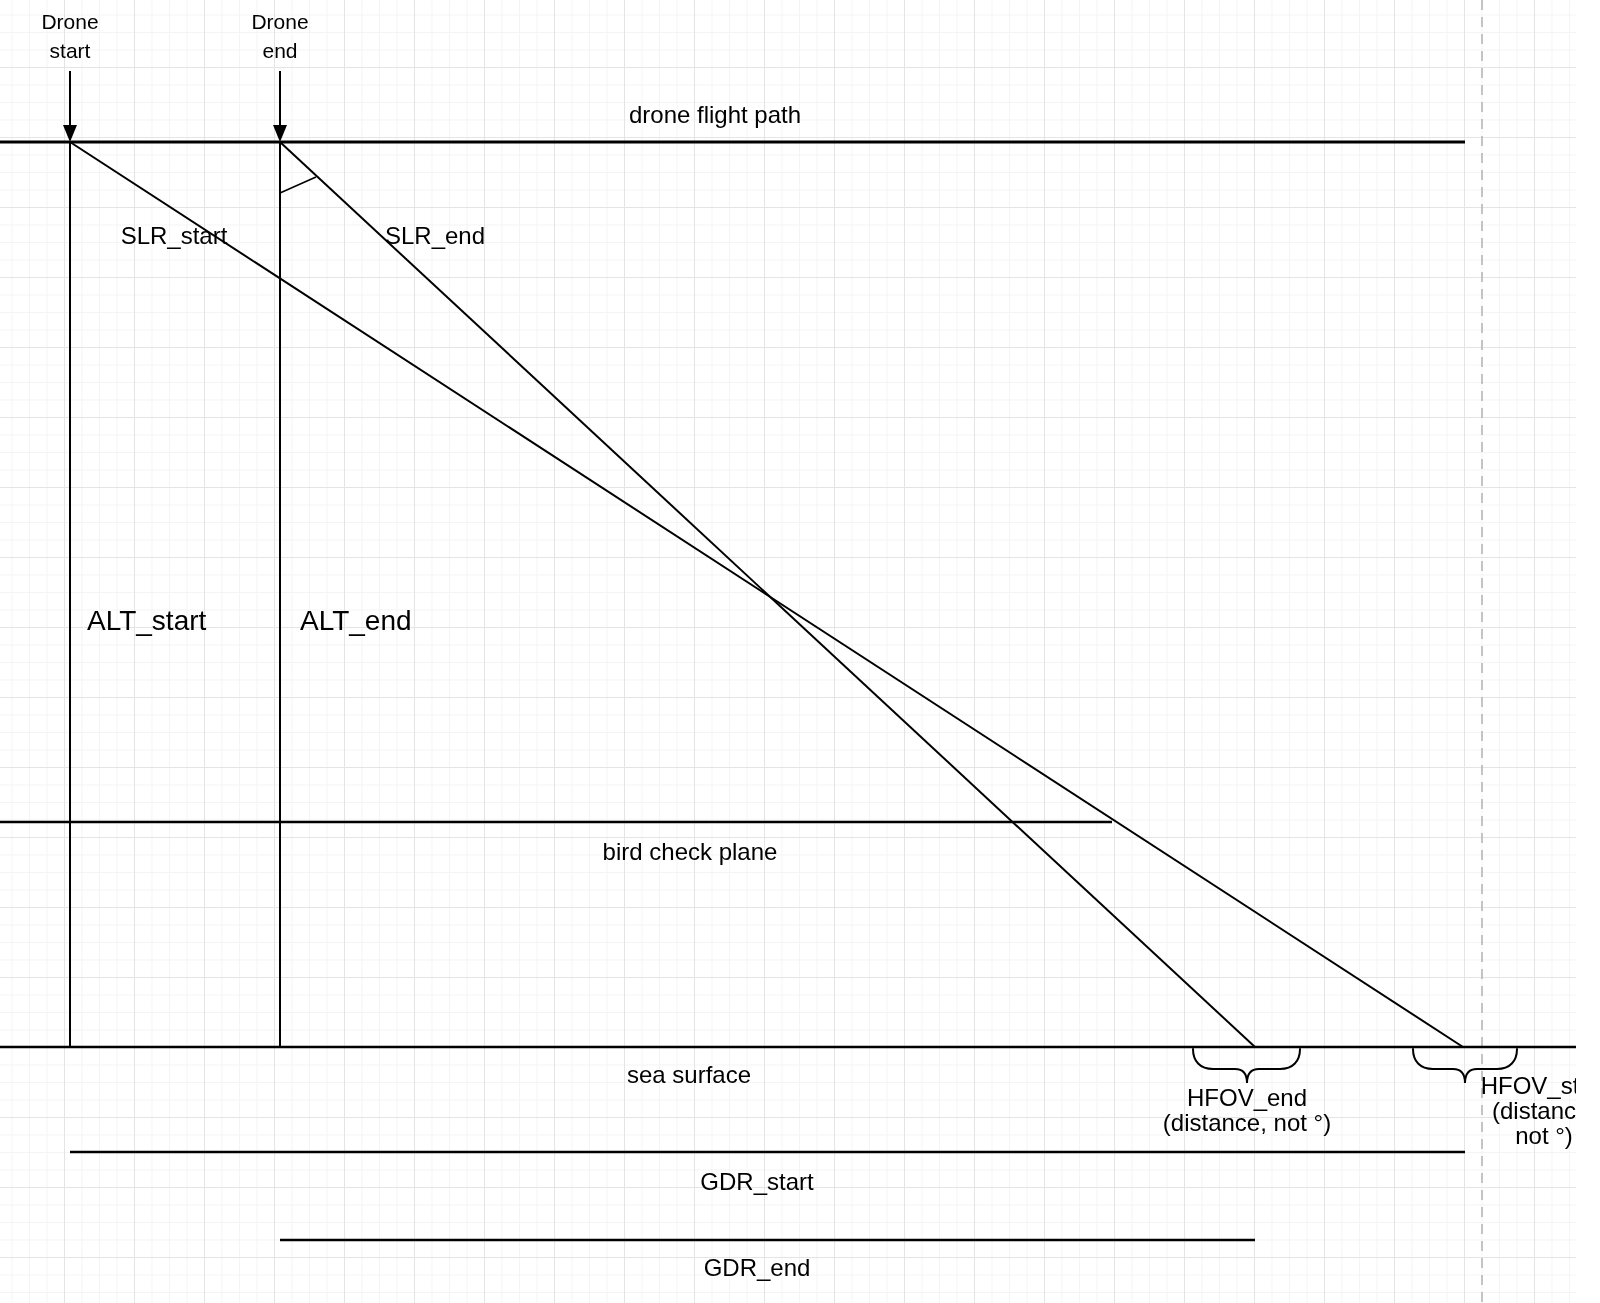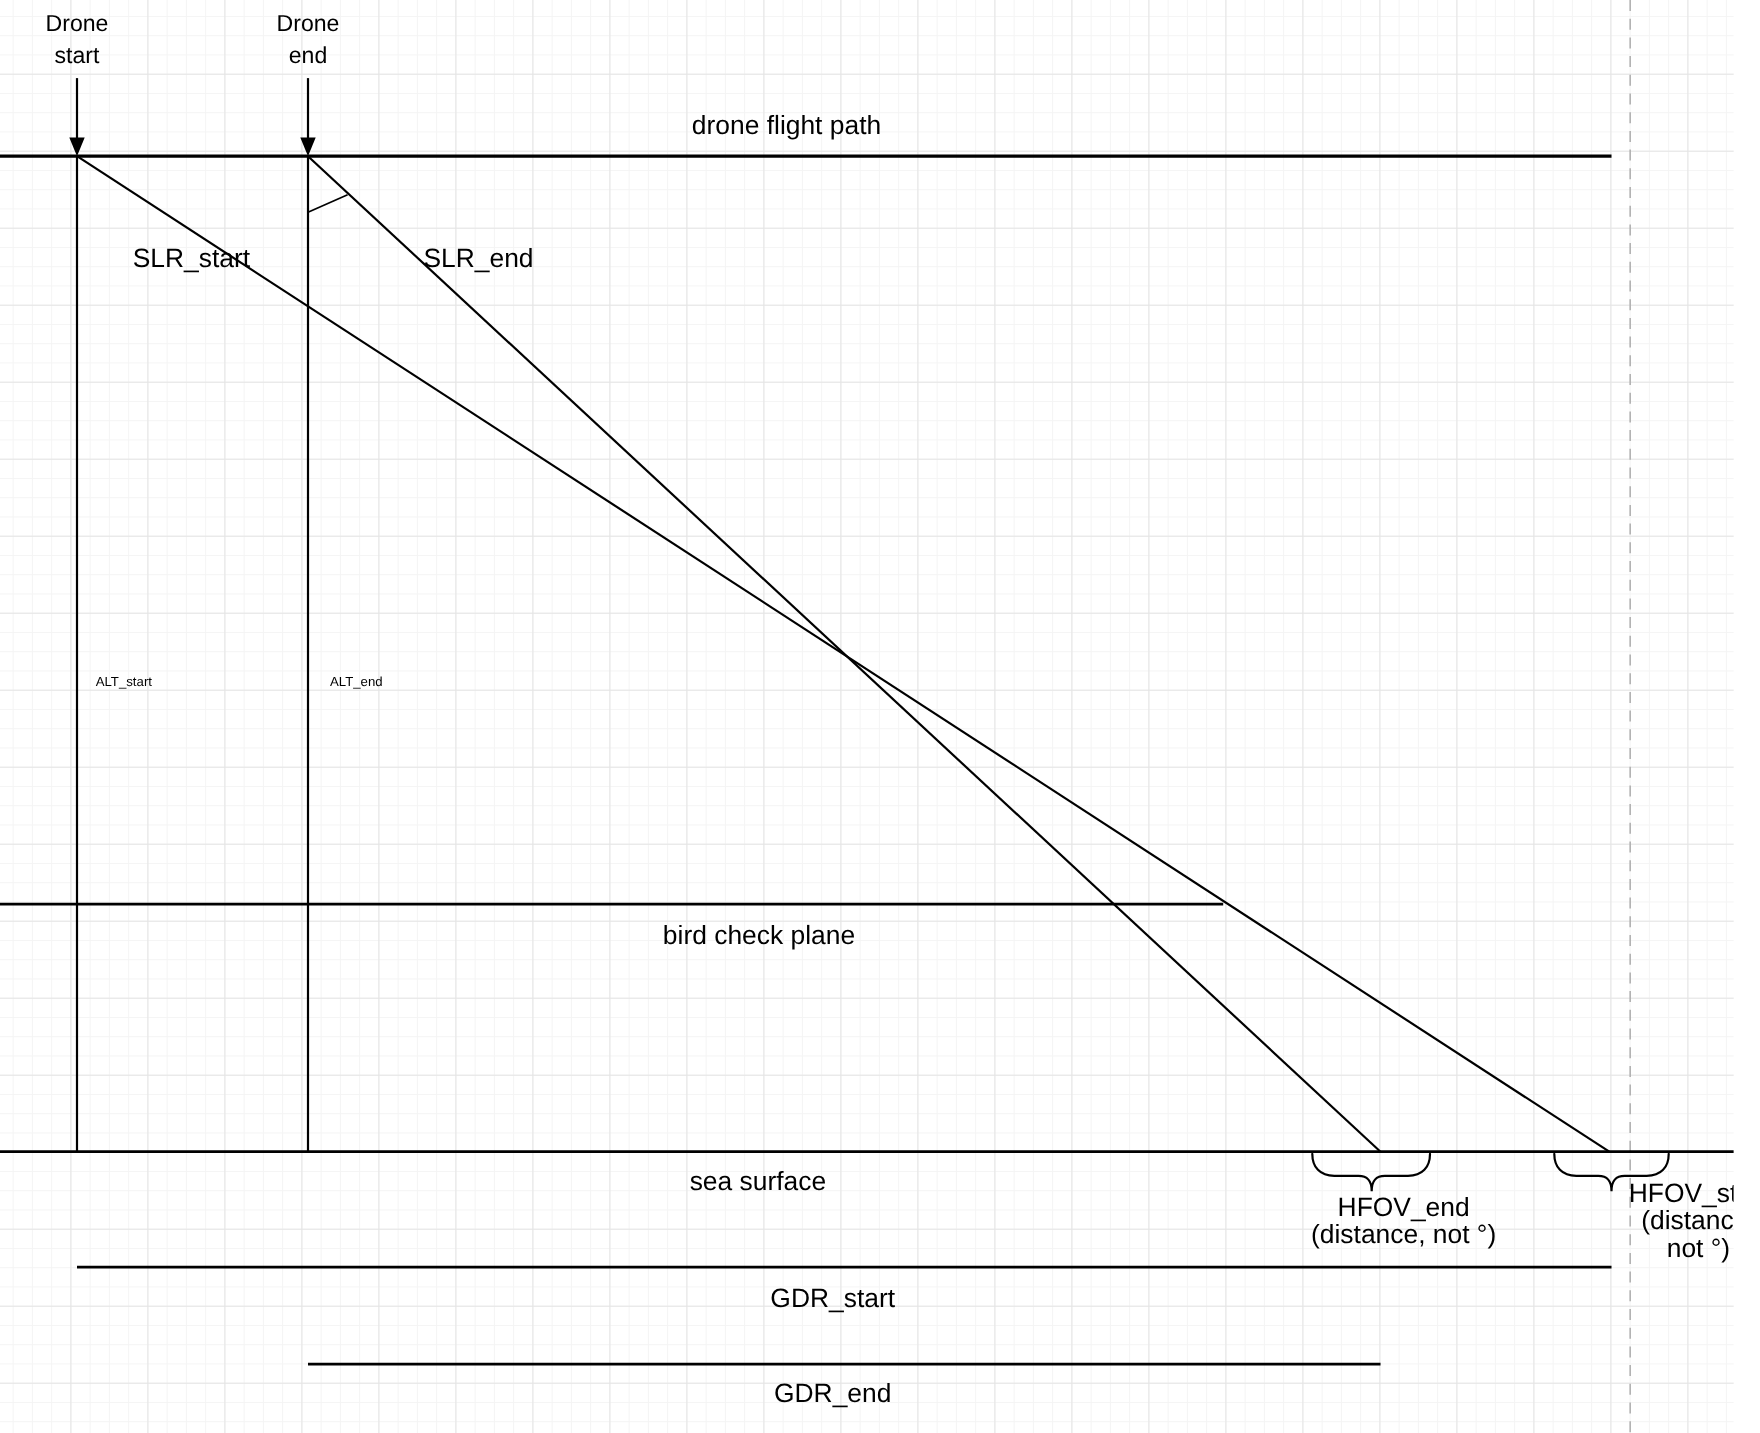--- a/index.html
+++ b/index.html
@@ -25,21 +25,21 @@
     font-size:24px;
     line-height:25px;
     white-space:pre-line;
     text-align:center;
     transform:translate(-50%,-50%);
     color:#000;
   }
   .lbl-left{
     position:absolute;
     z-index:3;
-    font-size:12px;
+    font-size:28px;
     line-height:25px;
     white-space:pre;
     transform:translate(0,-50%);
     color:#000;
   }
   .drone-label{font-size:21px;line-height:29px;}
   #note-box{
     position:absolute;
     left:923px;top:173px;
     width:487px;height:250px;
@@ -108,21 +108,21 @@
   <div class="lbl" style="left:435px;top:235px;">SLR_end</div>
 
   <div class="lbl-left" style="left:87px;top:620px;">ALT_start</div>
 
   <div class="lbl-left" style="left:300px;top:620px;">ALT_end</div>
 
   <div class="lbl" style="left:690px;top:851px;">bird check plane</div>
 
   <div class="lbl" style="left:689px;top:1074px;">sea surface</div>
 
-  <div class="lbl" style="left:1247px;top:1110px;margin-left:29px;">HFOV_end
+  <div class="lbl" style="left:1247px;top:1110px;">HFOV_end
 (distance, not °)</div>
 
   <div class="lbl" style="left:1544px;top:1110px;">HFOV_start
 (distance, not °)</div>
 
   <div class="lbl" style="left:757px;top:1181px;">GDR_start</div>
 
   <div class="lbl" style="left:757px;top:1267px;">GDR_end</div>
 
 

